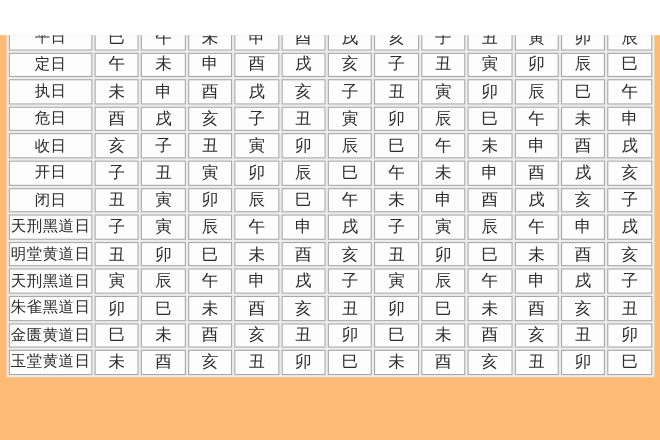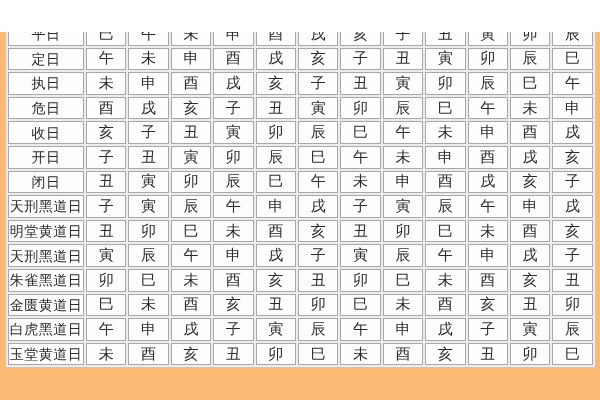--- a/index.html
+++ b/index.html
@@ -225,35 +225,20 @@
           <td class="branch-cell">丑</td>
           <td class="branch-cell">卯</td>
           <td class="branch-cell">巳</td>
           <td class="branch-cell">未</td>
           <td class="branch-cell">酉</td>
           <td class="branch-cell">亥</td>
           <td class="branch-cell">丑</td>
           <td class="branch-cell">卯</td>
         </tr>
         <tr>
-          <td class="label-cell">白虎黑道日</td>
-          <td class="branch-cell">午</td>
-          <td class="branch-cell">申</td>
-          <td class="branch-cell">戌</td>
-          <td class="branch-cell">子</td>
-          <td class="branch-cell">寅</td>
-          <td class="branch-cell">辰</td>
-          <td class="branch-cell">午</td>
-          <td class="branch-cell">申</td>
-          <td class="branch-cell">戌</td>
-          <td class="branch-cell">子</td>
-          <td class="branch-cell">寅</td>
-          <td class="branch-cell">辰</td>
-        </tr>
-        <tr>
           <td class="label-cell">玉堂黄道日</td>
           <td class="branch-cell">未</td>
           <td class="branch-cell">酉</td>
           <td class="branch-cell">亥</td>
           <td class="branch-cell">丑</td>
           <td class="branch-cell">卯</td>
           <td class="branch-cell">巳</td>
           <td class="branch-cell">未</td>
           <td class="branch-cell">酉</td>
           <td class="branch-cell">亥</td>

